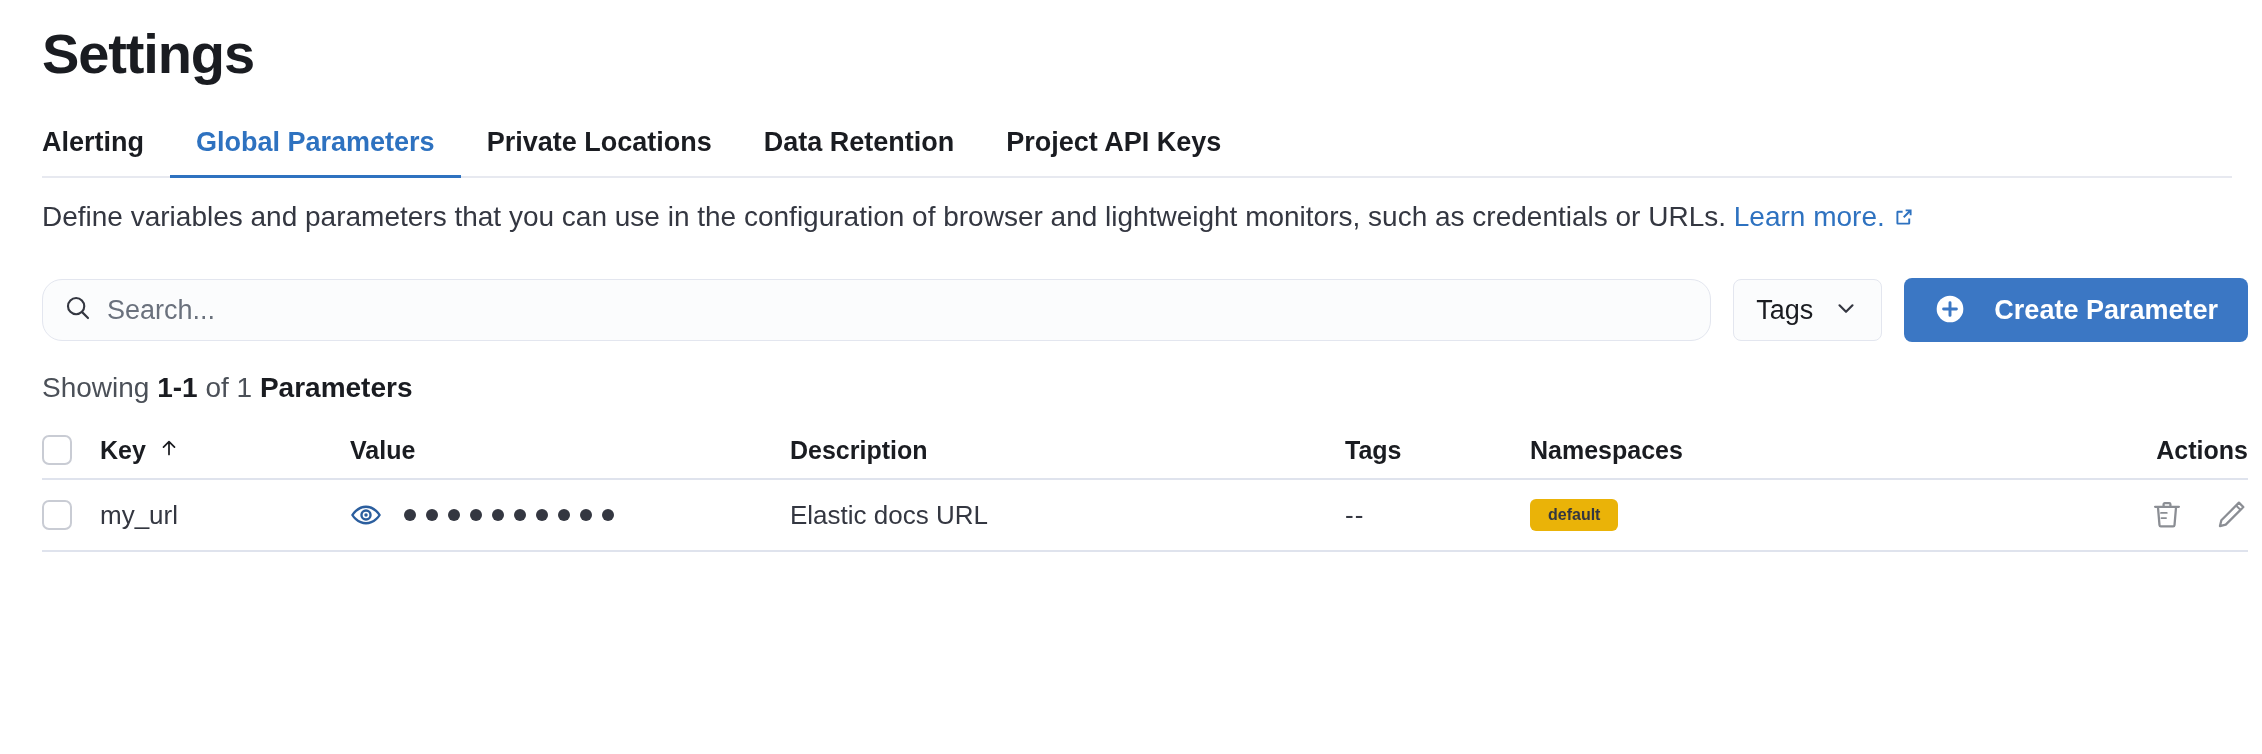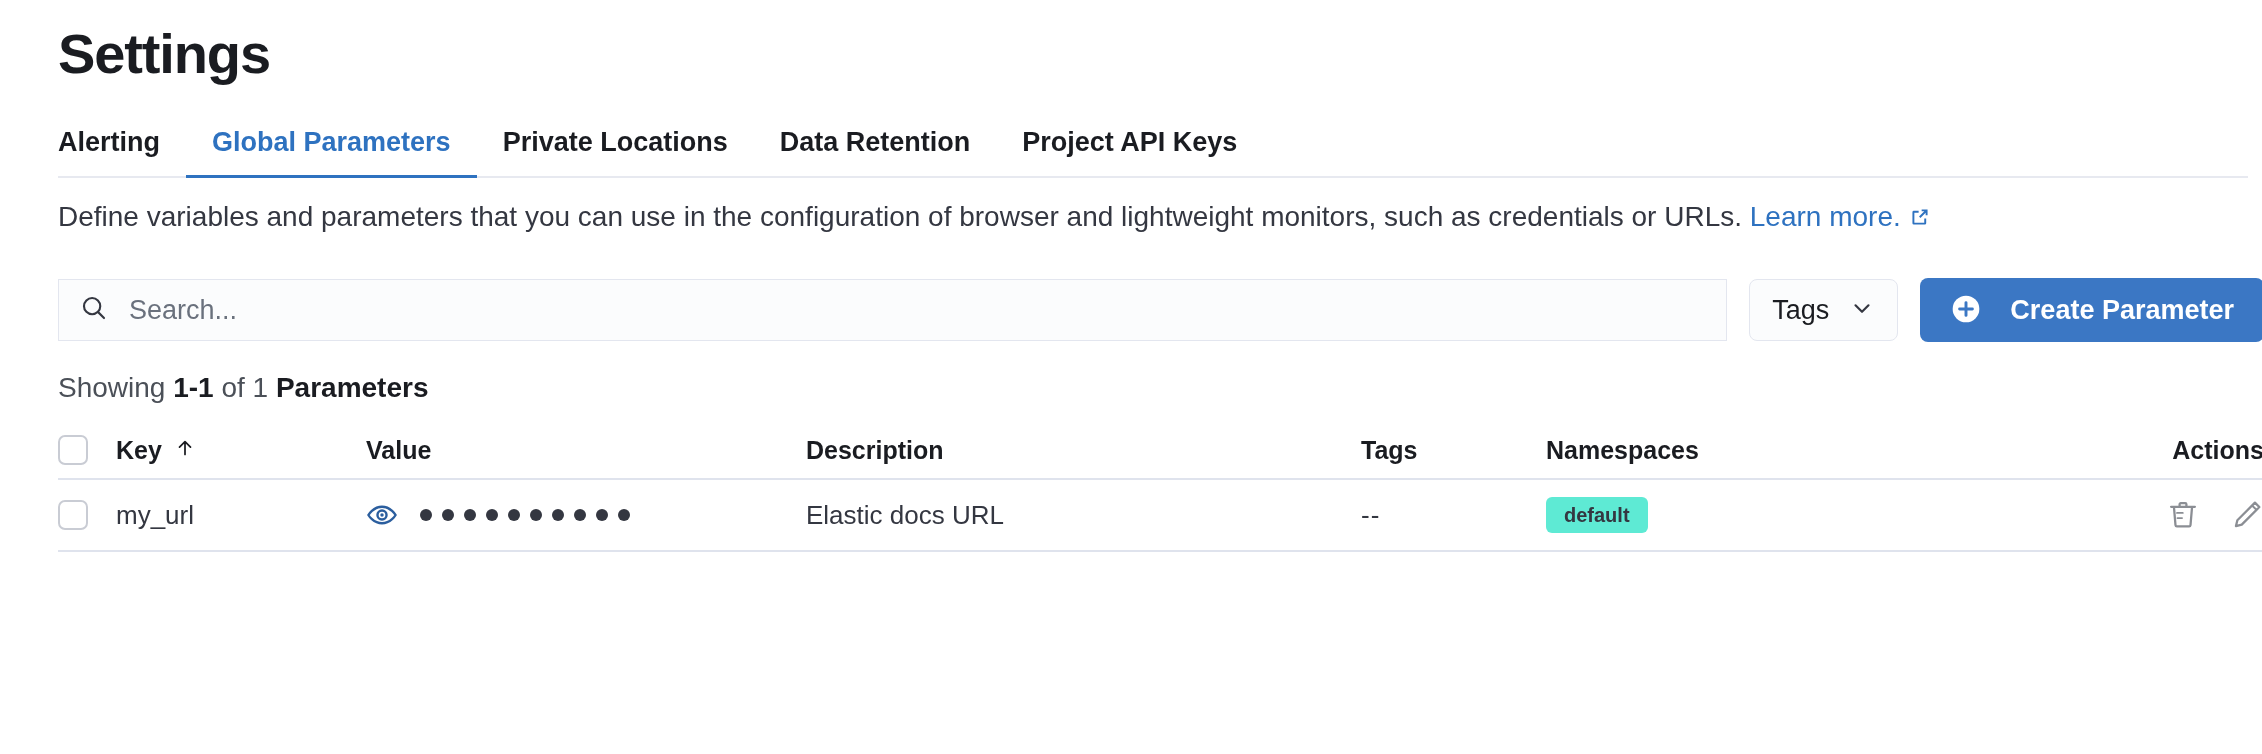--- a/index.html
+++ b/index.html
@@ -13,21 +13,21 @@
     font-family: "Liberation Sans", sans-serif;
     color: #343741;
     -webkit-font-smoothing: antialiased;
     overflow: hidden;
   }
 
   .page {
     position: relative;
     width: 2262px;
     height: 658px;
-    padding: 0 40px;
+    padding: 0 24px;
   }
 
   
   .page-title {
     font-size: 56px;
     line-height: 1;
     font-weight: 700;
     color: #1a1c21;
     letter-spacing: -0.02em;
     margin: 0;
@@ -93,25 +93,25 @@
     display: flex;
     align-items: center;
     gap: 22px;
     width: 2206px;
   }
   .search-box {
     flex: 1 1 auto;
     height: 62px;
     background: #fbfcfd;
     border: 1px solid #e3e6ef;
-    border-radius: 0;
+    border-radius: 20px;
     display: flex;
     align-items: center;
     padding: 0 20px;
-    gap: 20px;
+    gap: 14px;
   }
   .search-box .placeholder {
     font-size: 27px;
     color: #6a717d;
     font-weight: 400;
   }
   .tags-btn {
     flex: 0 0 auto;
     height: 62px;
     min-width: 140px;
@@ -211,23 +211,23 @@
     gap: 10px;
   }
   .dot {
     width: 12px; height: 12px;
     border-radius: 50%;
     background: #343741;
   }
 
   .badge {
     display: inline-block;
-    background: #5eead4;
+    background: #eab308;
     color: #343741;
-    font-size: 20px;
+    font-size: 16px;
     font-weight: 700;
     border-radius: 6px;
     padding: 7px 18px;
     line-height: 1.1;
   }
 
   .icon-btn { cursor: pointer; display: inline-flex; }
 </style>
 </head>
 <body>

